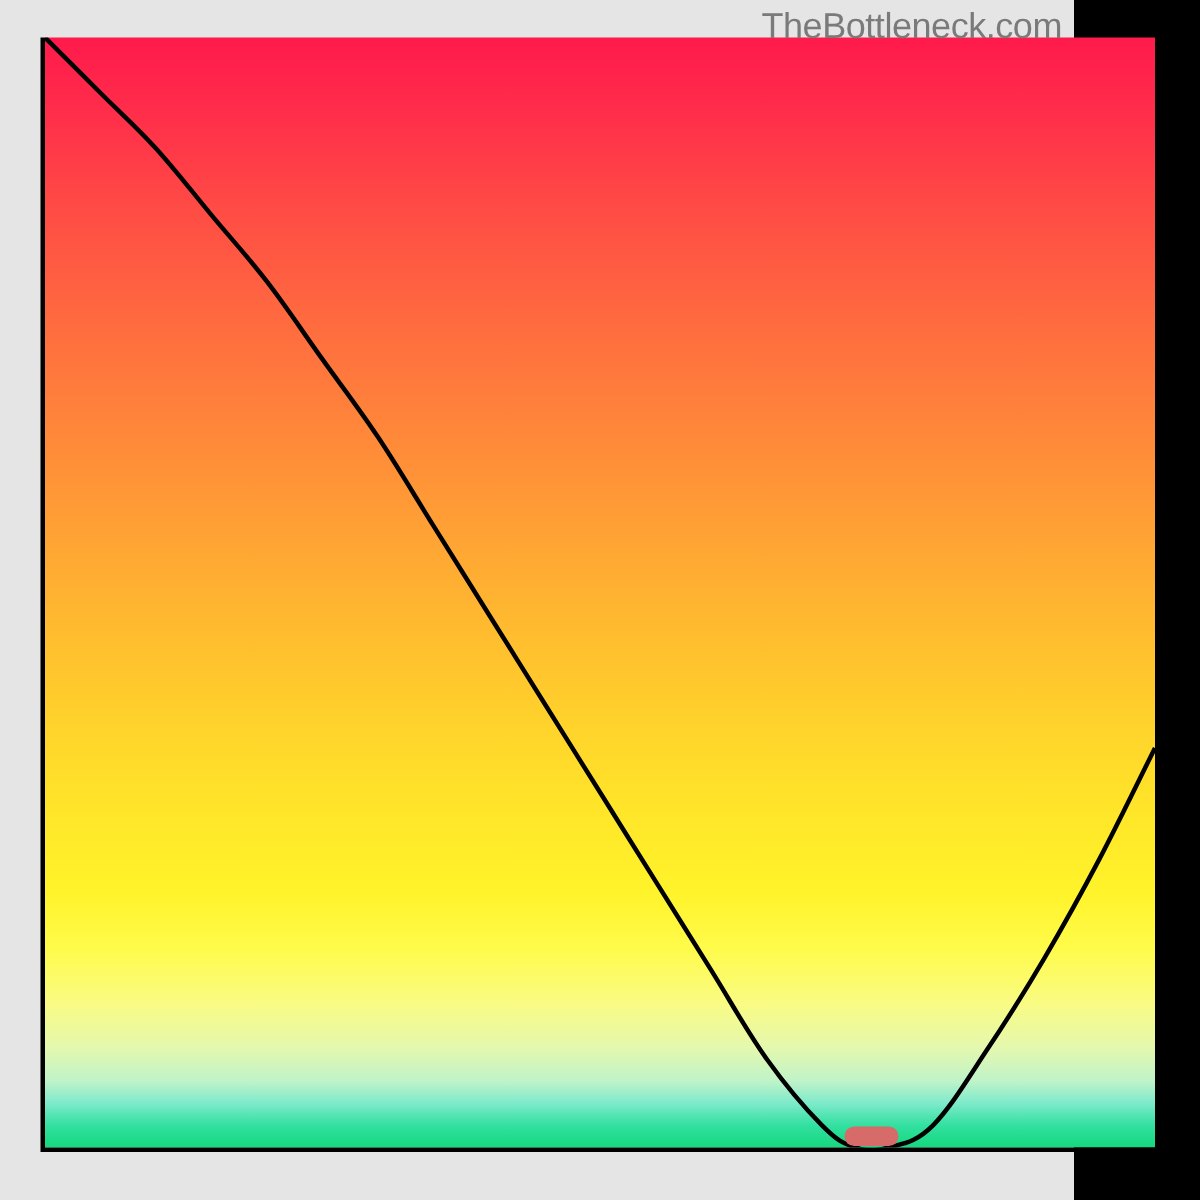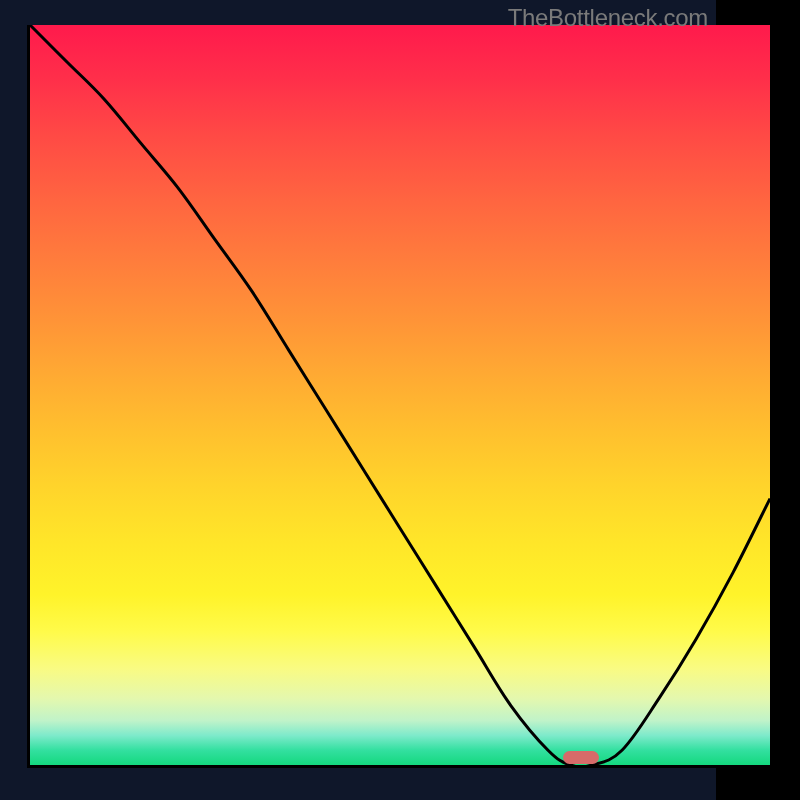--- a/index.html
+++ b/index.html
@@ -7,21 +7,21 @@
     padding: 0;
     width: 800px;
     height: 800px;
     background: #000000;
     overflow: hidden;
   }
   .container {
     position: relative;
     width: 716px;
     height: 800px;
-    background: #0f172a;
+    background: #e5e5e5;
   }
   .watermark {
     position: absolute;
     top: 4px;
     right: 8px;
     color: #7a7a7a;
     font-family: Arial, Helvetica, sans-serif;
     font-size: 24px;
     font-weight: 500;
     letter-spacing: -0.3px;

